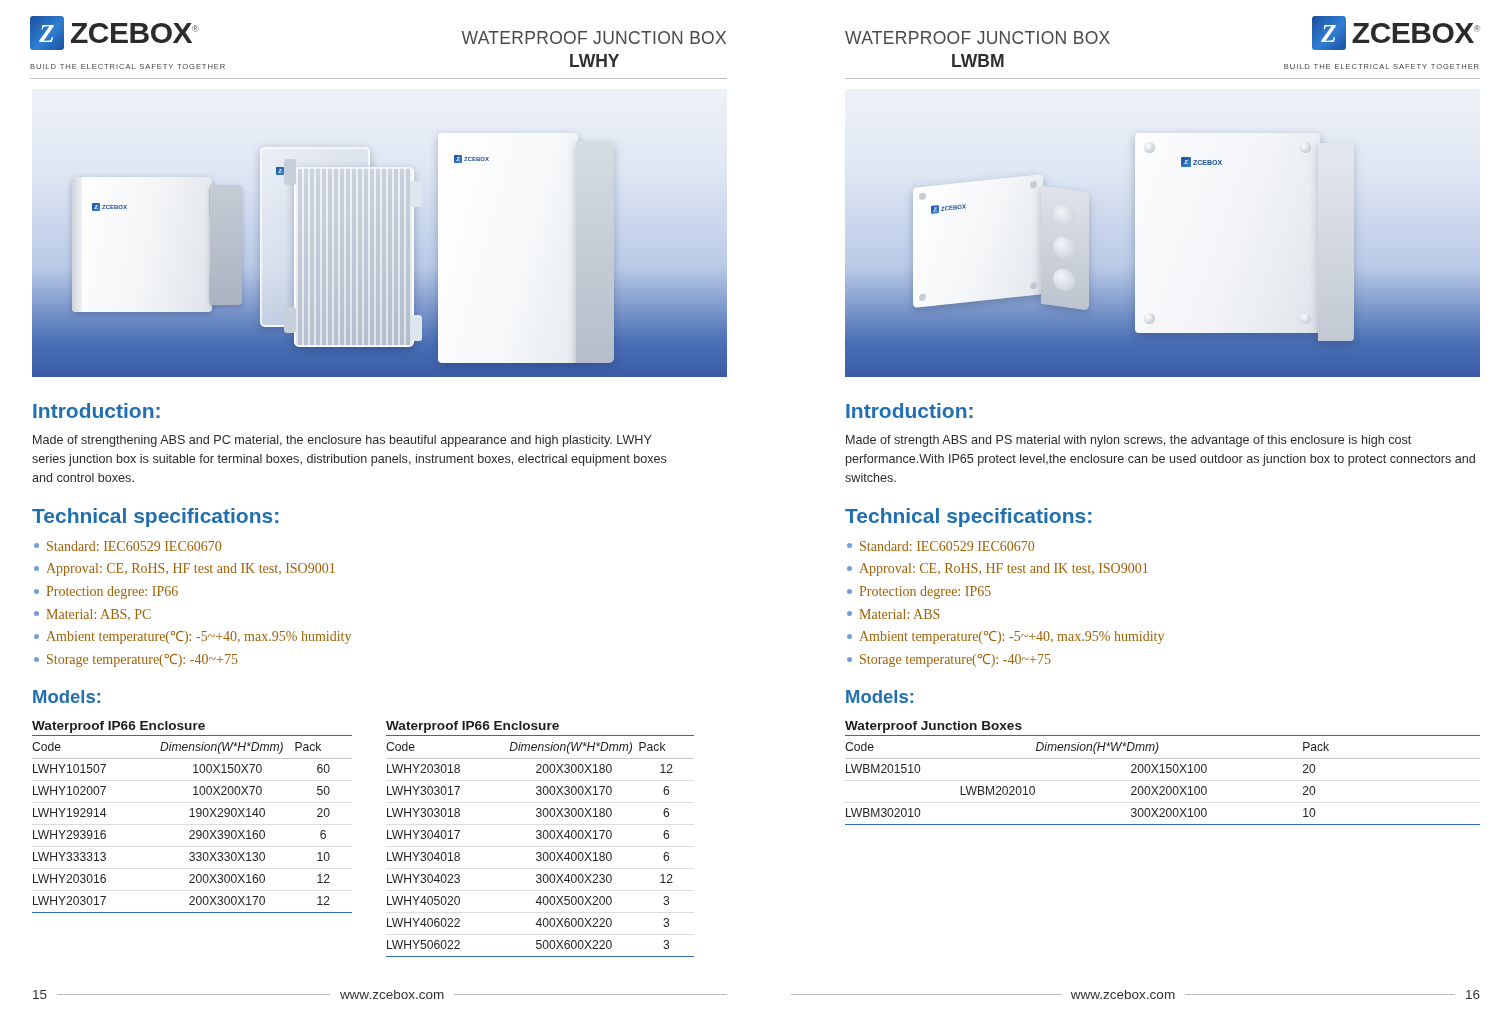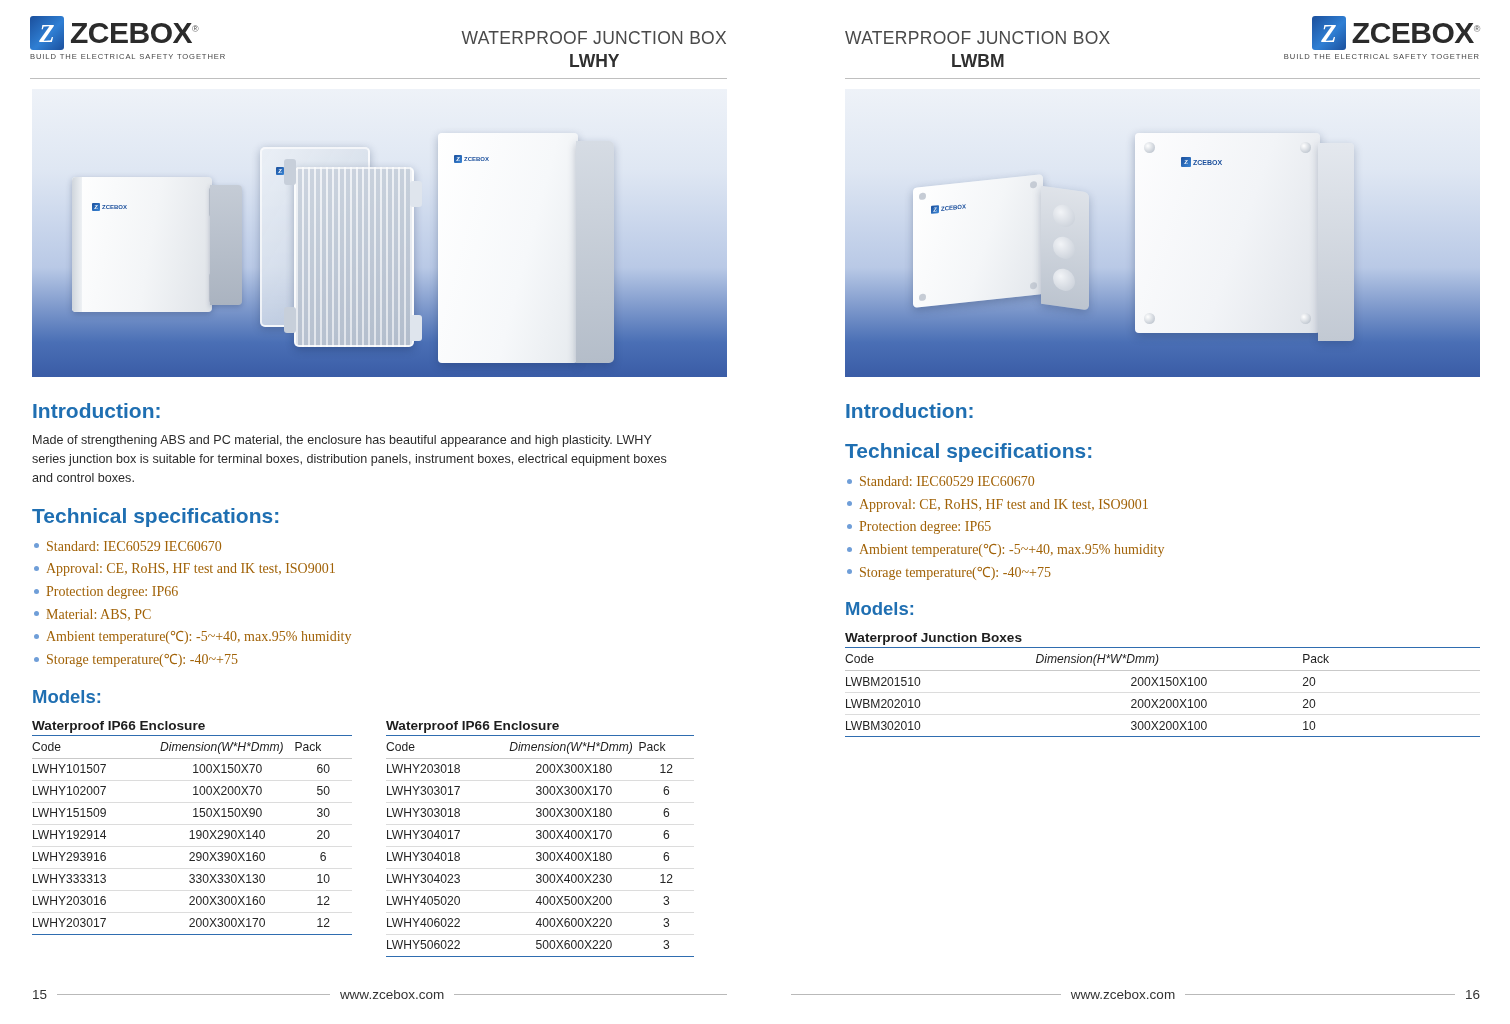--- a/index.html
+++ b/index.html
@@ -32,21 +32,21 @@
     font-family: "Liberation Serif", serif;
     line-height: 1;
   }
   .logo-word {
     font-size: 30px; font-weight: bold; letter-spacing: -0.5px;
     color: #2b2b2b; font-family: "Liberation Sans", sans-serif;
   }
   .logo-reg { font-size: 9px; vertical-align: super; color: #555; font-weight: normal;}
   .logo-tag {
     font-size: 7.6px; letter-spacing: 0.9px; color: #444;
-    margin-top: 2px;
+    margin-top: 12px;
   }
   .hdr-title {
     font-size: 17.5px; color: #4a4a4a; letter-spacing: .3px;
     font-weight: normal; line-height: 1.45;
   }
   .hdr-model { font-size: 17.5px; font-weight: bold; color: #2f2f2f; text-align: center; }
   .hdr-rule { height: 1px; background: #bfbfbf; }
   
   .hero {
     position: relative;
@@ -232,25 +232,20 @@
                     <td class="col-code">LWHY101507</td>
                     <td class="col-dim">100X150X70</td>
                     <td class="col-pack">60</td>
                   </tr>
               <tr>
                     <td class="col-code">LWHY102007</td>
                     <td class="col-dim">100X200X70</td>
                     <td class="col-pack">50</td>
                   </tr>
               <tr>
-                    <td class="col-code">LWHY151509</td>
-                    <td class="col-dim">150X150X90</td>
-                    <td class="col-pack">30</td>
-                  </tr>
-              <tr>
                     <td class="col-code">LWHY192914</td>
                     <td class="col-dim">190X290X140</td>
                     <td class="col-pack">20</td>
                   </tr>
               <tr>
                     <td class="col-code">LWHY293916</td>
                     <td class="col-dim">290X390X160</td>
                     <td class="col-pack">6</td>
                   </tr>
               <tr>
@@ -405,28 +400,30 @@
                        background:radial-gradient(circle at 35% 35%,#fff,#aeb7c3);"></span>
         </div>
         <div style="position:absolute; left:473px; top:54px; width:36px; height:198px;
                     background:linear-gradient(180deg,#e4e8ee,#c2c9d3); border-radius:0 4px 4px 0;
                     box-shadow:0 3px 8px rgba(20,40,80,.25);"></div>
       </div>
     </div>
 
     <div style="margin:22px 30px 0 90px;">
       <div class="sec-title">Introduction:</div>
+      <div class="body-text">Made of strength ABS and PS material with nylon screws, the advantage of this enclosure is high cost performance.With IP65 protect level,the enclosure can be used outdoor as junction box to protect connectors and switches.</div>
     </div>
 
     <div style="margin:16px 30px 0 90px;">
       <div class="sec-title">Technical specifications:</div>
       <ul class="specs">
         <li>Standard: IEC60529 IEC60670</li>
         <li>Approval: CE, RoHS, HF test and IK test, ISO9001</li>
         <li>Protection degree: IP65</li>
+        <li>Material: ABS</li>
         <li>Ambient temperature(℃): -5~+40, max.95% humidity</li>
         <li>Storage temperature(℃): -40~+75</li>
       </ul>
     </div>
 
     <div style="margin:14px 30px 0 90px;">
       <div class="models-head">Models:</div>
       <div style="margin-top:10px;">
         <div class="tbl-title">Waterproof Junction Boxes</div>
         <table class="models">
@@ -437,21 +434,21 @@
               <th class="col-pack" style="width:28%; text-align:left;">Pack</th>
             </tr>
           </thead>
           <tbody>
             <tr>
                   <td class="col-code" style="width:30%;">LWBM201510</td>
                   <td class="col-dim" style="width:42%;">200X150X100</td>
                   <td class="col-pack" style="width:28%; text-align:left;">20</td>
                 </tr>
             <tr>
-                  <td class="col-code" style="width:30%;">LWBM202010</td>
+                  <td class="col-code" style="width:30%;text-align:right;">LWBM202010</td>
                   <td class="col-dim" style="width:42%;">200X200X100</td>
                   <td class="col-pack" style="width:28%; text-align:left;">20</td>
                 </tr>
             <tr>
                   <td class="col-code" style="width:30%;">LWBM302010</td>
                   <td class="col-dim" style="width:42%;">300X200X100</td>
                   <td class="col-pack" style="width:28%; text-align:left;">10</td>
                 </tr>
           </tbody>
         </table>

